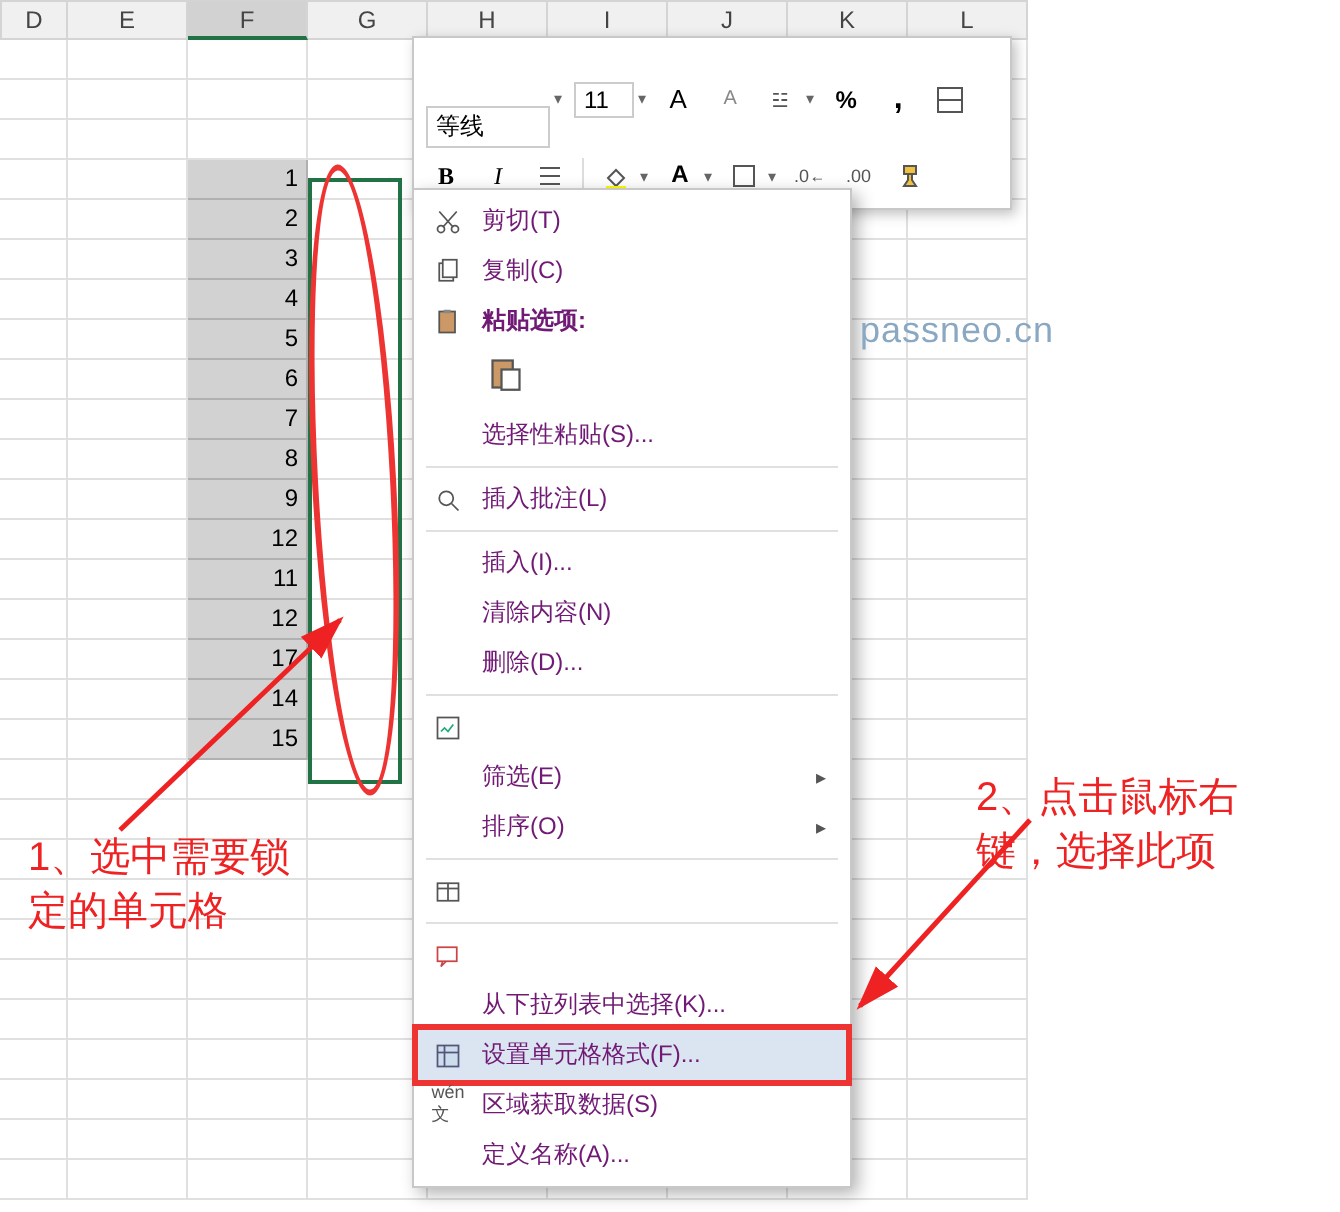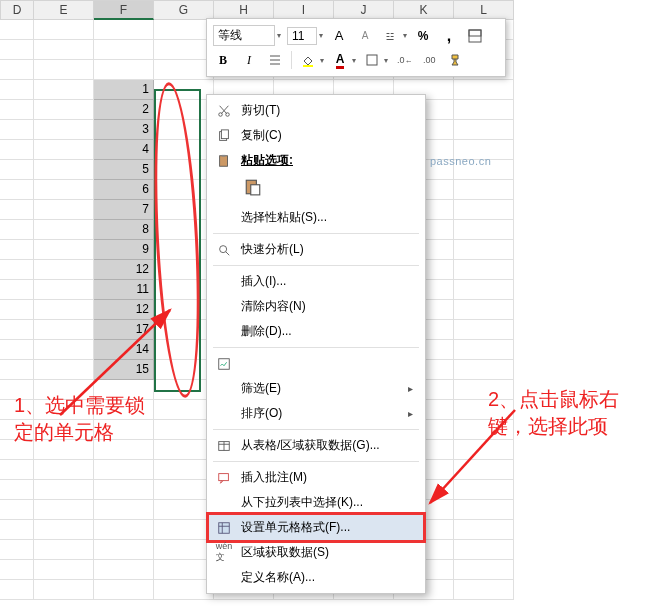--- a/index.html
+++ b/index.html
@@ -49,21 +49,21 @@
     .mini-toolbar {
       position: absolute;
       top: 18px; left: 206px;
       width: 300px;
       background: #fff;
       border: 1px solid #c8c8c8;
       box-shadow: 2px 2px 6px rgba(0,0,0,.25);
       padding: 4px 6px;
     }
     .mt-row { display: flex; align-items: center; gap: 6px; padding: 2px 0; }
-    .mt-font { border: 1px solid #ccc; padding: 1px 4px; width: 62px; font-size: 12px; }
+    .mt-font { border: 1px solid #ccc; padding: 1px 4px; width: 62px; font-size: 12px; margin-top: 28px; }
     .mt-size { border: 1px solid #ccc; padding: 1px 4px; width: 30px; text-align: left; font-size: 12px; }
     .mt-btn { width: 20px; height: 20px; display: inline-flex; align-items: center; justify-content: center; cursor: default; }
     .mt-btn svg { width: 14px; height: 14px; }
     .sep { width: 1px; height: 18px; background: #ddd; }
     .drop-caret { font-size: 8px; color: #666; margin-left: -4px; }
 
     
     .context-menu {
       position: absolute;
       top: 94px; left: 206px;
@@ -76,33 +76,33 @@
     .cm-item {
       display: flex;
       align-items: center;
       height: 25px;
       padding: 0 10px 0 4px;
       cursor: default;
       position: relative;
     }
     .cm-icon { width: 22px; display: inline-flex; justify-content: center; }
     .cm-icon svg { width: 14px; height: 14px; }
-    .cm-label { flex: 1; padding-left: 6px; color: #000000; }
+    .cm-label { flex: 1; padding-left: 6px; color: #701a75; }
     .cm-arrow { font-size: 10px; color: #555; }
     .cm-divider { height: 1px; background: #e0e0e0; margin: 3px 4px; }
     .cm-paste-opts { padding: 2px 0 6px 30px; }
     .cm-paste-btn { width: 28px; height: 24px; border: 1px solid transparent; display: inline-flex; align-items: center; justify-content: center; }
     .cm-highlight {
       outline: 3px solid #e33;
       background: #dbe5f1;
     }
 
     
     .annot { position: absolute; color: #e22; font-size: 20px; line-height: 1.35; pointer-events: none; }
-    .watermark { position: absolute; color: #8aa8c2; font-size: 11px; letter-spacing: .5px; }
+    .watermark { position: absolute; color: #8aa8c2; font-size: 18px; letter-spacing: .5px; }
     .ellipse {
       position: absolute;
       border: 3px solid #e33;
       border-radius: 50%;
       transform: rotate(-3deg);
       pointer-events: none;
     }
     svg.arrow { position: absolute; pointer-events: none; }
   </style>
 </head>
@@ -536,21 +536,21 @@
       </span>
     <span class="cm-label">复制(C)</span>
   </div>
   <div class="cm-item" style="background:transparent;">
     <span class="cm-icon">
         <svg viewBox="0 0 16 16">
           <rect x="3" y="2" width="9" height="12" fill="#c96" stroke="#555"></rect>
           <rect x="5.5" y="1" width="4" height="2" fill="#888"></rect>
         </svg>
       </span>
-    <span class="cm-label" style="font-weight:bold;text-decoration:underline;">粘贴选项:</span>
+    <span class="cm-label" style="font-weight:bold;">粘贴选项:</span>
   </div>
   <div class="cm-paste-opts">
     <span class="cm-paste-btn">
         <svg width="18" height="18" viewBox="0 0 16 16">
           <rect x="2" y="2" width="9" height="12" fill="#c96" stroke="#555"></rect>
           <rect x="6" y="6" width="8" height="9" fill="#fff" stroke="#555"></rect>
         </svg>
       </span>
   </div>
   <div class="cm-item">
@@ -558,21 +558,21 @@
     <span class="cm-label">选择性粘贴(S)...</span>
   </div>
   <div class="cm-divider"></div>
   <div class="cm-item">
     <span class="cm-icon">
         <svg viewBox="0 0 16 16">
           <circle cx="7" cy="7" r="4" fill="none" stroke="#555"></circle>
           <line x1="10" y1="10" x2="14" y2="14" stroke="#555"></line>
         </svg>
       </span>
-    <span class="cm-label">快速分析(L)</span>
+    <span class="cm-label">插入批注(L)</span>
   </div>
   <div class="cm-divider"></div>
   <div class="cm-item">
       <span class="cm-icon"></span>
       <span class="cm-label">插入(I)...</span>
     </div>
   <div class="cm-item">
       <span class="cm-icon"></span>
       <span class="cm-label">清除内容(N)</span>
     </div>
@@ -601,31 +601,29 @@
     </div>
   <div class="cm-divider"></div>
   <div class="cm-item">
     <span class="cm-icon">
         <svg viewBox="0 0 16 16">
           <rect x="2" y="3" width="12" height="10" fill="none" stroke="#555"></rect>
           <line x1="2" y1="6" x2="14" y2="6" stroke="#555"></line>
           <line x1="8" y1="3" x2="8" y2="13" stroke="#555"></line>
         </svg>
       </span>
-    <span class="cm-label">从表格/区域获取数据(G)...</span>
   </div>
   <div class="cm-divider"></div>
   <div class="cm-item">
     <span class="cm-icon">
         <svg viewBox="0 0 16 16">
           <rect x="2" y="3" width="11" height="8" fill="none" stroke="#c44"></rect>
           <path d="M5 11l-1 3 3-3" fill="none" stroke="#c44"></path>
         </svg>
       </span>
-    <span class="cm-label">插入批注(M)</span>
   </div>
   <div class="cm-item">
       <span class="cm-icon"></span>
       <span class="cm-label">从下拉列表中选择(K)...</span>
     </div>
   <div class="cm-item cm-highlight">
     <span class="cm-icon">
         <svg viewBox="0 0 16 16">
           <rect x="2" y="2" width="12" height="12" fill="#cde" stroke="#557"></rect>
           <line x1="2" y1="6" x2="14" y2="6" stroke="#557"></line>
@@ -639,21 +637,21 @@
     <span class="cm-label">区域获取数据(S)</span>
   </div>
   <div class="cm-item">
       <span class="cm-icon"></span>
       <span class="cm-label">定义名称(A)...</span>
     </div>
 </div>
 
 <div class="watermark" style="top:155px;left:430px;">passneo.cn</div>
 
-<div class="annot" style="top:392px;left:14px;width:150px;">1、选中需要锁定的单元格</div>
+<div class="annot" style="top:416px;left:14px;width:150px;">1、选中需要锁定的单元格</div>
 <div class="annot" style="top:386px;left:488px;width:170px;">2、点击鼠标右键，选择此项</div>
 
 <svg class="arrow" style="top:300px;left:40px;" width="150" height="130">
   <defs>
       <marker id="ah1" markerWidth="10" markerHeight="10" refX="8" refY="3" orient="auto">
         <path d="M0,0 L0,6 L9,3 z" fill="#e22"></path>
       </marker>
     </defs>
   <line x1="20" y1="115" x2="130" y2="10" stroke="#e22" stroke-width="2.5" marker-end="url(#ah1)"></line>
 </svg>

